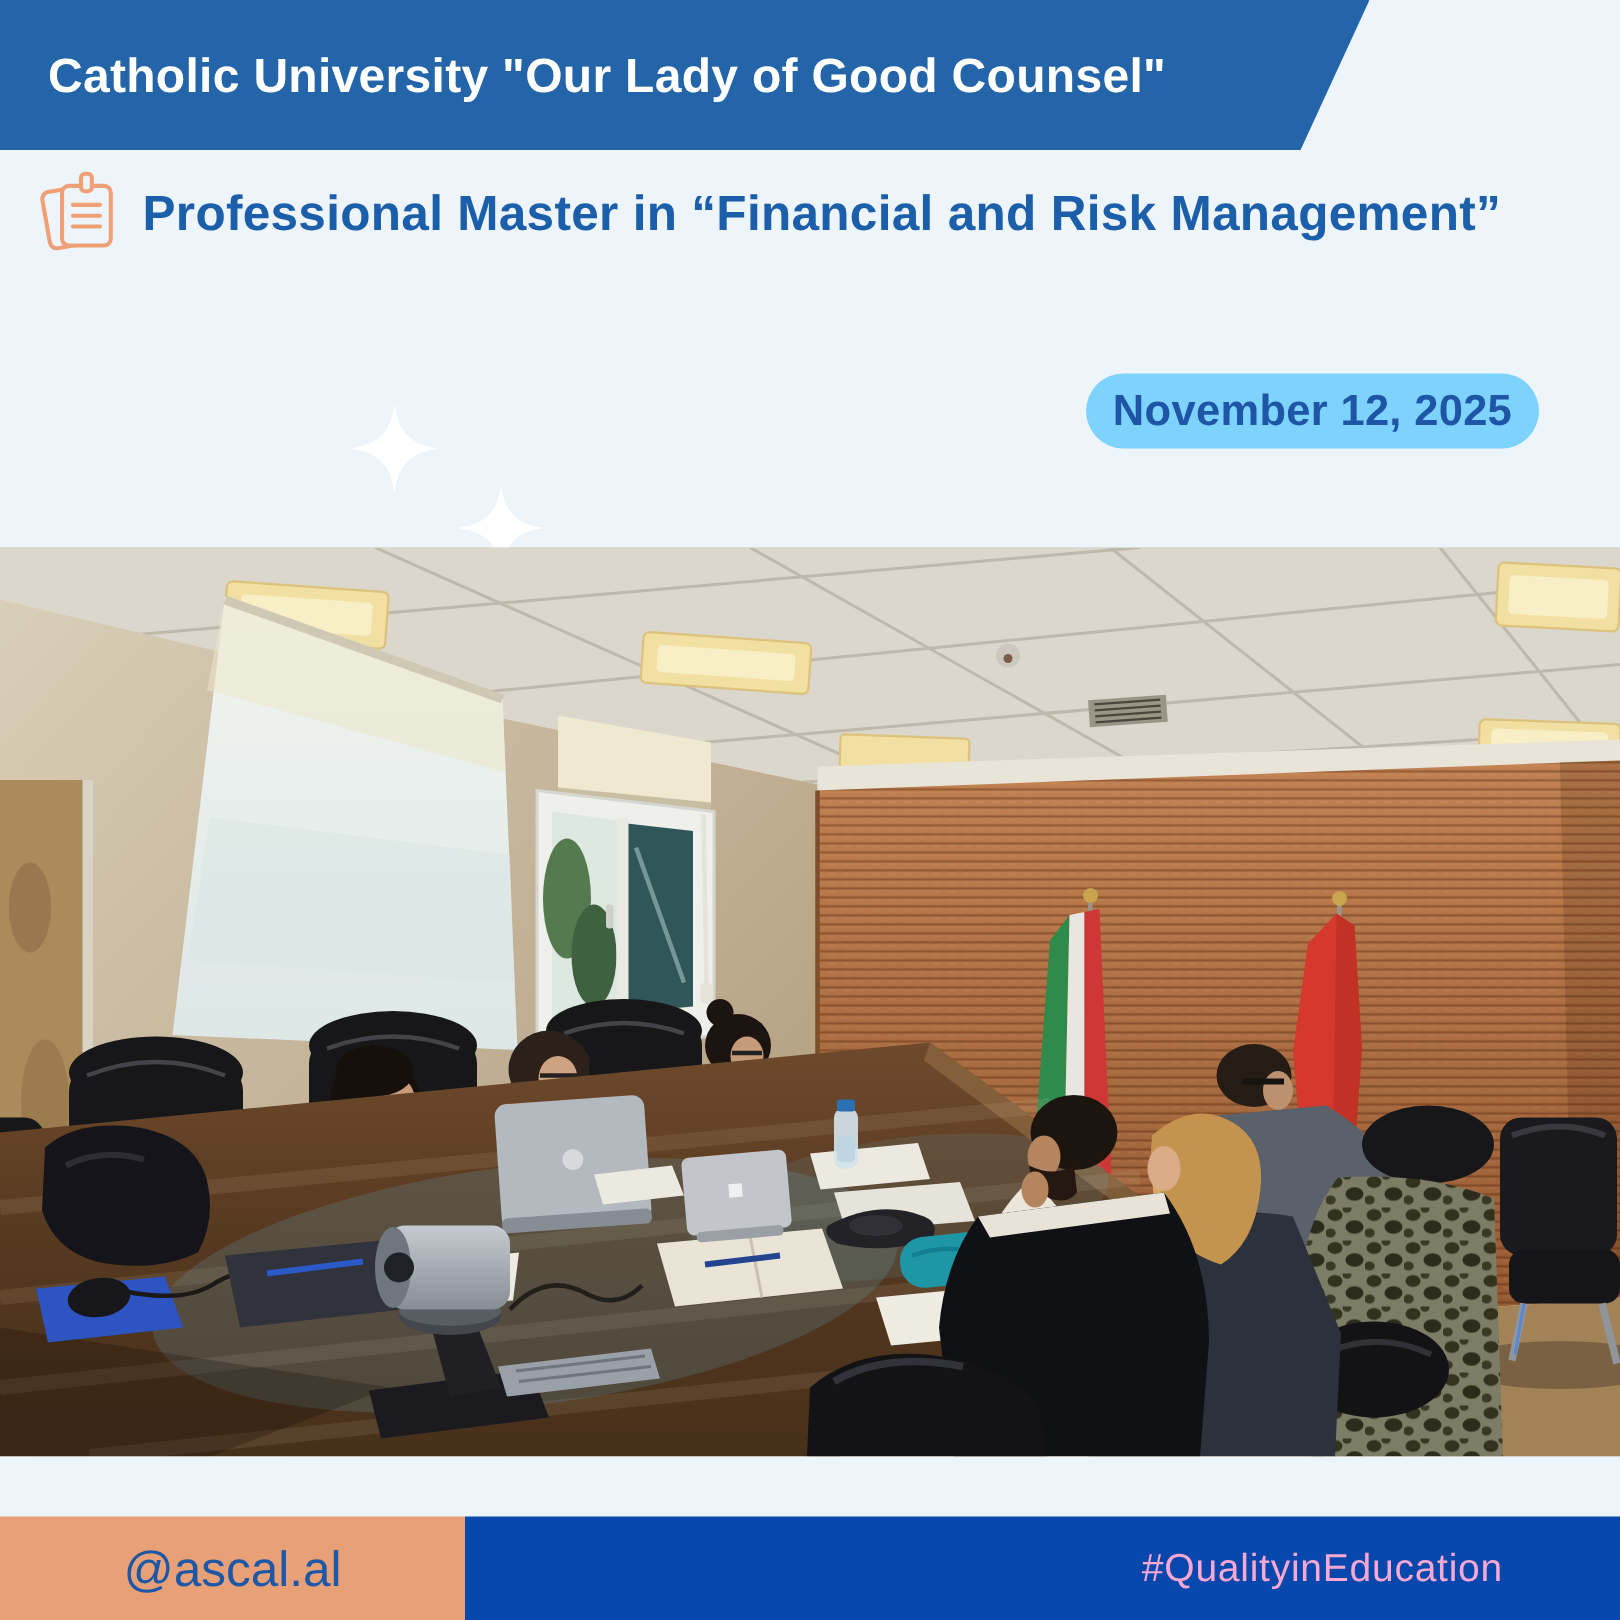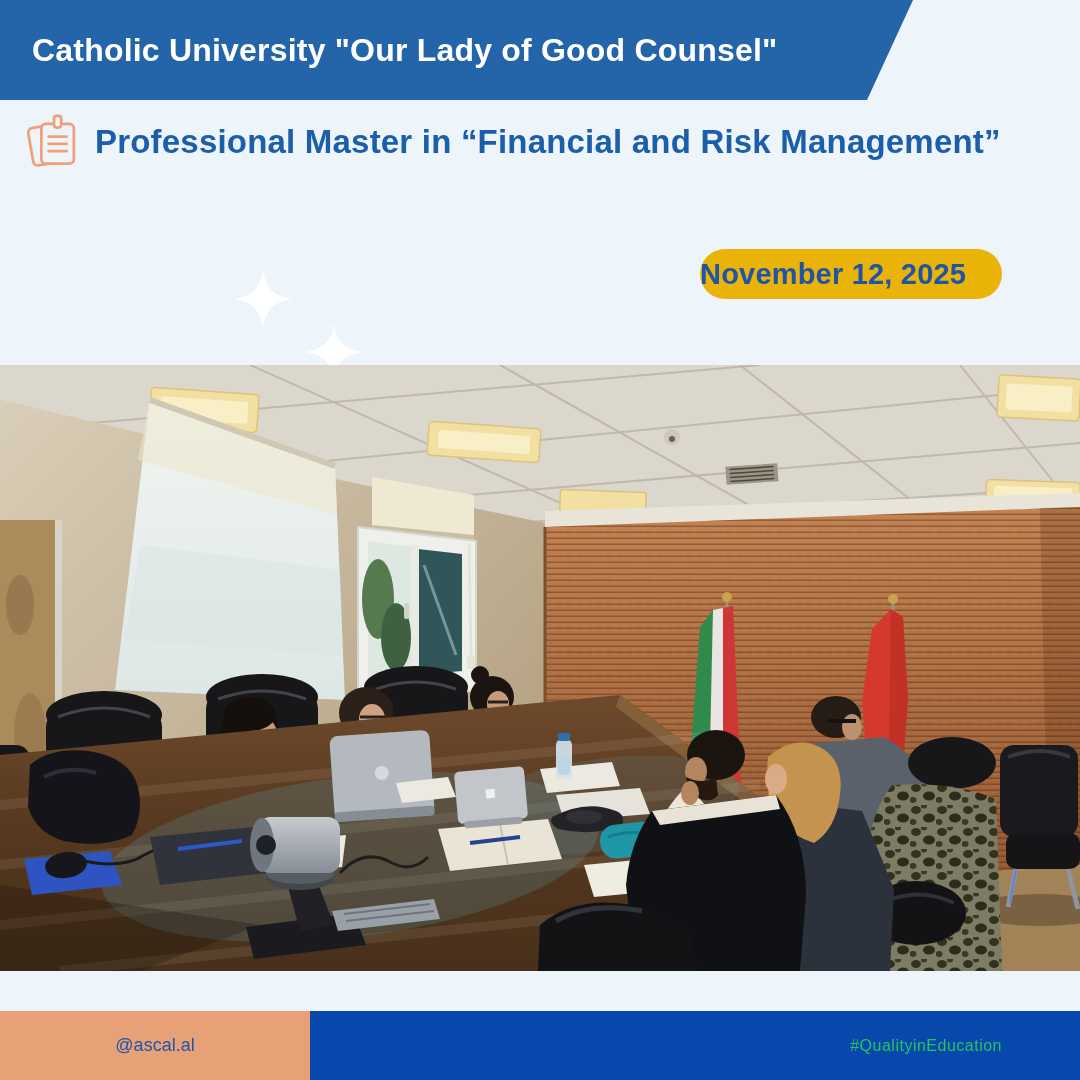--- a/index.html
+++ b/index.html
@@ -13,33 +13,33 @@
   
   .subtitle{position:absolute;top:112px;left:26px;display:flex;align-items:center;gap:13px;}
   .note-icon svg{width:56px;height:60px;display:block;}
   .subtitle-text{font-size:33px;font-weight:bold;color:#1b5ea9;letter-spacing:.2px;white-space:nowrap;}
   
   .sparkle{position:absolute;}
   .sparkle svg{display:block;width:100%;height:100%;}
   .s1{left:233px;top:269px;width:60px;height:60px;}
   .s2{left:305px;top:323px;width:58px;height:58px;}
   
-  .date-pill{position:absolute;left:700px;top:249px;width:302px;height:50px;background:#eab308;
-             border-radius:26px;display:flex;align-items:center;}
+  .date-pill{position:absolute;left:724px;top:249px;width:302px;height:50px;background:#7dd3fc;
+             border-radius:26px;display:flex;align-items:center;justify-content:center;}
   .date-pill span{font-size:29px;font-weight:bold;color:#1e55a6;letter-spacing:.2px;}
   
   .photo{position:absolute;top:365px;left:0;width:1080px;height:606px;overflow:hidden;background:#cfc6b4;}
   .photo svg{display:block;width:100%;height:100%;}
   
   .footer{position:absolute;top:1011px;left:0;width:1080px;height:69px;display:flex;}
   .footer-left{width:310px;background:#e8a076;display:flex;align-items:center;justify-content:center;}
-  .footer-left span{color:#1d57a8;font-size:18px;}
+  .footer-left span{color:#1d57a8;font-size:33px;}
   .footer-right{flex:1;background:#0848ac;display:flex;align-items:center;justify-content:flex-end;
                 padding-right:78px;}
-  .footer-right span{color:#22c55e;font-size:16px;letter-spacing:.5px;}
+  .footer-right span{color:#f9a8d4;font-size:26px;letter-spacing:.5px;}
 </style>
 </head>
 <body>
 
 <div class="canvas">
 
   <div class="banner">
     <h1>Catholic University "Our Lady of Good Counsel"</h1>
   </div>
 

